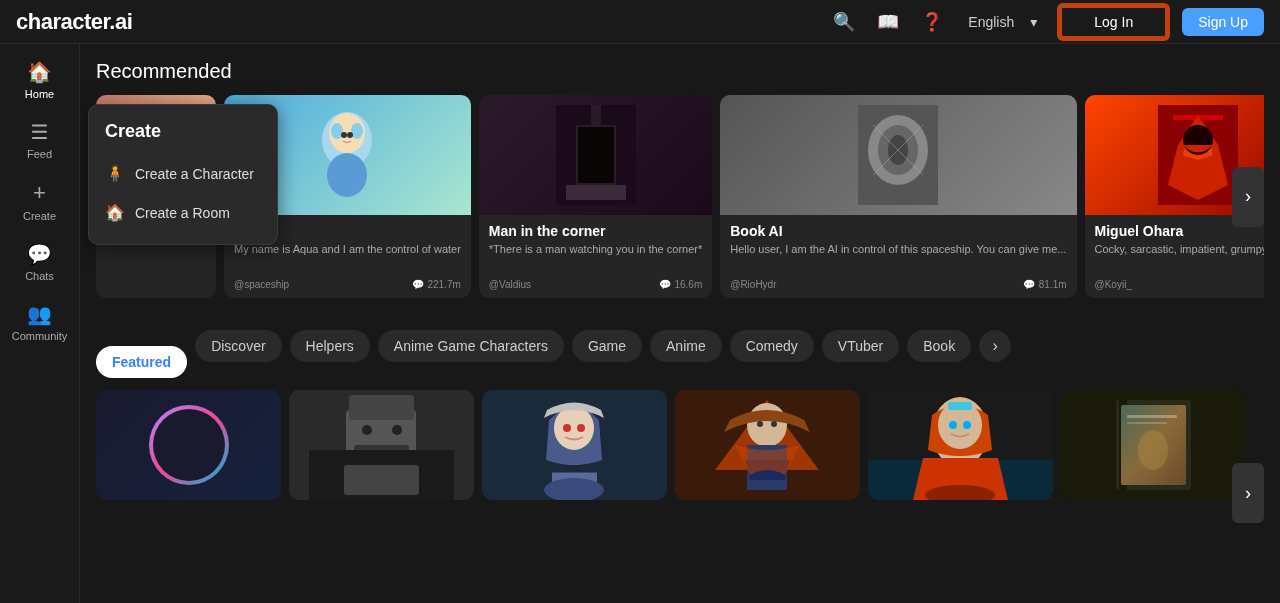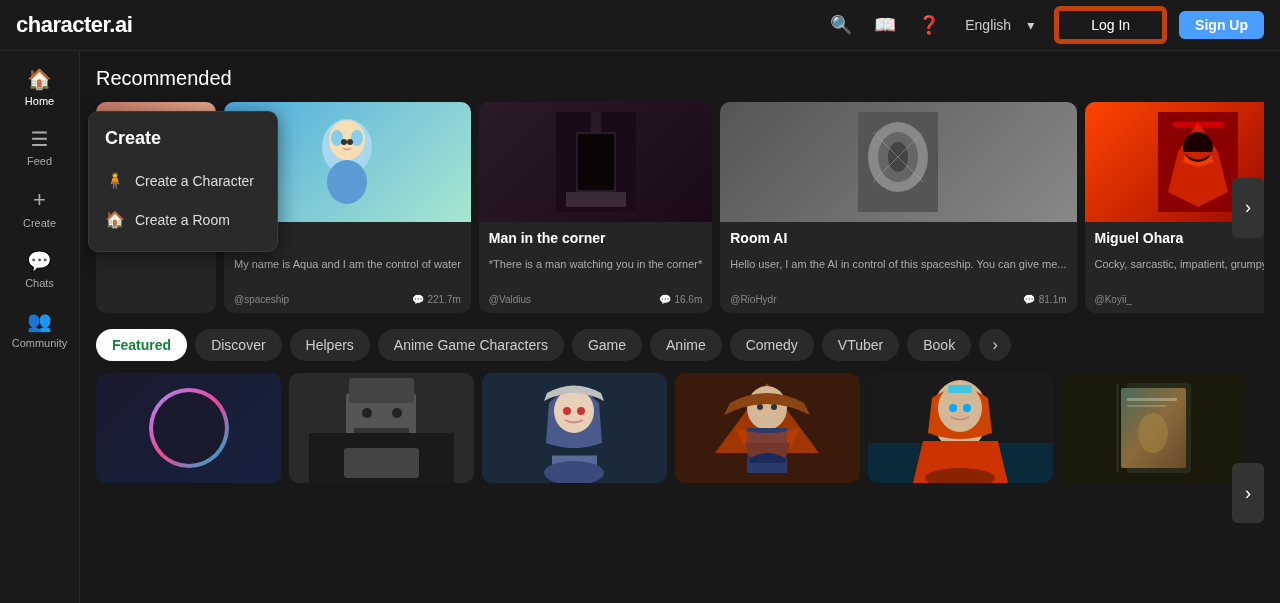--- a/index.html
+++ b/index.html
@@ -10,21 +10,21 @@
       width: 1280px;
       height: 603px;
       overflow: hidden;
       display: flex;
       flex-direction: column;
     }
 
     
     .header {
       background: #1a1a1a;
-      height: 51px;
+      height: 44px;
       display: flex;
       align-items: center;
       padding: 0 16px;
       gap: 12px;
       border-bottom: 1px solid #2a2a2a;
       flex-shrink: 0;
     }
     .logo {
       font-size: 22px;
       font-weight: 700;
@@ -64,21 +64,21 @@
       cursor: pointer;
     }
     .btn-signup {
       background: #4a9eff;
       border: none;
       color: #fff;
       padding: 6px 16px;
       border-radius: 6px;
       font-size: 14px;
       cursor: pointer;
-      font-weight: 700;
+      font-weight: 400;
     }
 
     
     .main {
       display: flex;
       flex: 1;
       overflow: hidden;
     }
 
     
@@ -183,21 +183,21 @@
       justify-content: center;
       font-size: 40px;
       overflow: hidden;
     }
     .char-card-body {
       padding: 8px 10px;
     }
     .char-name {
       font-size: 14px;
       font-weight: 600;
-      margin-bottom: 12px;
+      margin-bottom: 4px;
       white-space: nowrap;
       overflow: hidden;
       text-overflow: ellipsis;
     }
     .char-desc {
       font-size: 11px;
       color: #aaa;
       display: -webkit-box;
       -webkit-line-clamp: 2;
       -webkit-box-orient: vertical;
@@ -256,22 +256,23 @@
       border-radius: 20px;
       font-size: 14px;
       cursor: pointer;
       white-space: nowrap;
       background: #2a2a2a;
       color: #ccc;
       border: none;
     }
     .tab.active {
       background: #fff;
-      color: #15803d;
+      color: #3b82f6;
       font-weight: 600;
+      margin-top: 32px;
     }
     .tabs-more-btn {
       background: #2a2a2a;
       border: none;
       color: #ccc;
       width: 32px;
       height: 32px;
       border-radius: 50%;
       cursor: pointer;
       font-size: 16px;
@@ -452,21 +453,21 @@
               <svg width="80" height="100" viewBox="0 0 80 100">
                 <rect width="80" height="100" fill="#555"></rect>
                 <ellipse cx="40" cy="45" rx="30" ry="35" fill="#888"></ellipse>
                 <ellipse cx="40" cy="45" rx="20" ry="25" fill="#666"></ellipse>
                 <ellipse cx="40" cy="45" rx="10" ry="15" fill="#444"></ellipse>
                 <line x1="15" y1="20" x2="65" y2="70" stroke="#aaa" stroke-width="1" opacity="0.5"></line>
                 <line x1="65" y1="20" x2="15" y2="70" stroke="#aaa" stroke-width="1" opacity="0.5"></line>
               </svg>
             </div>
             <div class="char-card-body">
-              <div class="char-name">Room AI</div>
+              <div class="char-name">Book AI</div>
               <div class="char-desc">Hello user, I am the AI in control of this spaceship. You can give me...</div>
               <div class="char-meta">
                 <span class="char-meta-left">@RioHydr</span>
                 <span class="chat-count">
                   <span>💬</span>
                   <span>81.1m</span>
                 </span>
               </div>
             </div>
           </div>

